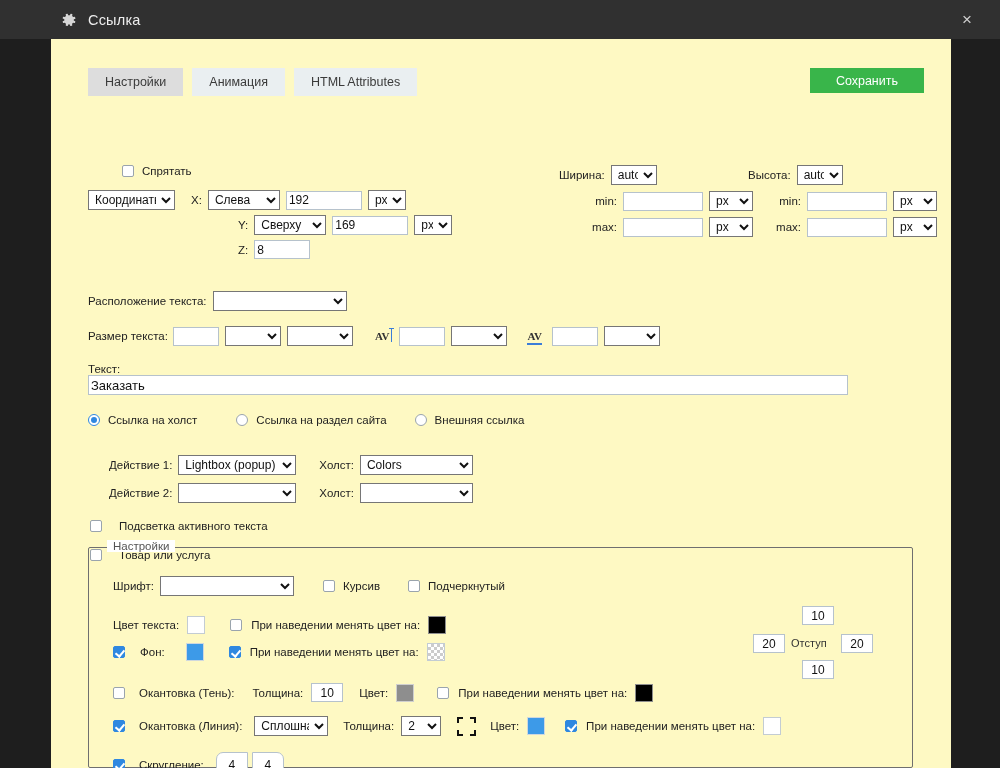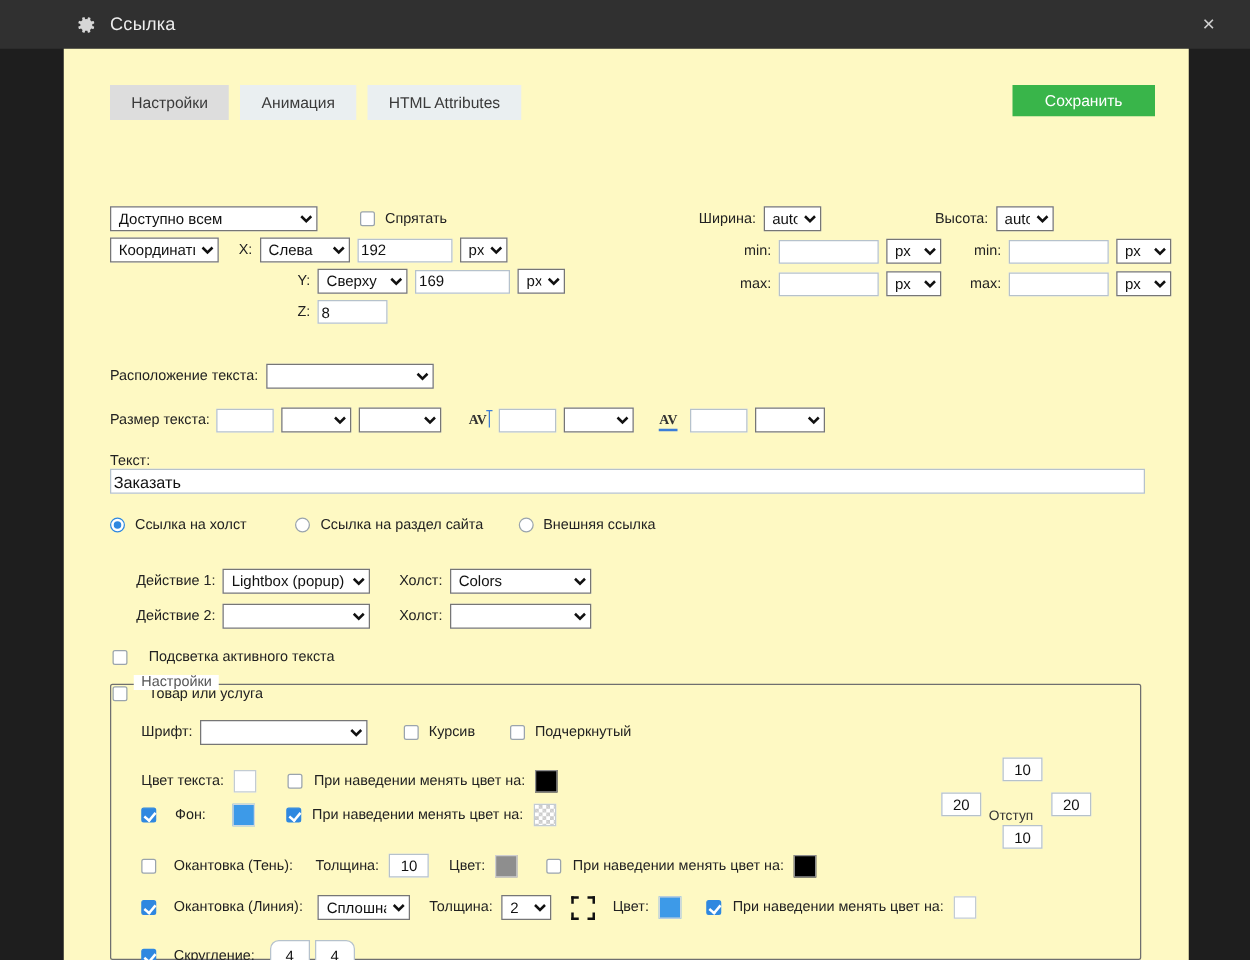--- a/index.html
+++ b/index.html
@@ -196,23 +196,20 @@
     <div class="tabs">
       <button class="tab active">Настройки</button>
       <button class="tab">Анимация</button>
       <button class="tab">HTML Attributes</button>
     </div>
     <button class="save-btn">Сохранить</button>
 
     <div class="body">
 
       <div class="row" style="position:absolute; left:37px; top:46px;">
-        <select style="width:166px;">
-          <option>Доступно всем</option>
-        </select>
         <input type="checkbox" class="cb" style="margin-left: 34px;">
         <span class="lbl" style="margin-left:8px;">Спрятать</span>
       </div>
 
       <div class="row" style="position:absolute; left:37px; top:71px;">
         <select style="width:87px;">
           <option>Координаты</option>
         </select>
         <span class="lbl" style="margin-left:16px;">X:</span>
         <select style="width:72px; margin-left:6px;">
@@ -304,21 +301,21 @@
           <option></option>
         </select>
         <span class="av under" style="margin-left:20px;">AV</span>
         <input type="text" style="width: 46px; margin-left: 10px;" value="">
         <select style="width:56px; margin-left:6px;">
           <option></option>
         </select>
       </div>
 
       <span class="lbl" style="position:absolute; left:37px; top:244px;">Текст:</span>
-      <input type="text" style="position: absolute; left: 37px; top: 256px; width: 828px; height: 20px; font-size: 13px;" value="Заказать">
+      <input type="text" style="position: absolute; left: 37px; top: 256px; width: 760px; height: 20px; font-size: 13px;" value="Заказать">
 
       <div class="row" style="position:absolute; left:37px; top:295px;">
         <input type="radio" class="rb" name="lt" checked="" style="">
         <span class="lbl" style="margin-left:8px;">Ссылка на холст</span>
         <input type="radio" class="rb" name="lt" style="margin-left: 39px;">
         <span class="lbl" style="margin-left:8px;">Ссылка на раздел сайта</span>
         <input type="radio" class="rb" name="lt" style="margin-left: 28px;">
         <span class="lbl" style="margin-left:8px;">Внешняя ссылка</span>
       </div>
 
@@ -381,21 +378,21 @@
         <span class="lbl" style="margin-left:15px;">Фон:</span>
         <div class="swatch blue" style="margin-left:21px;"></div>
         <input type="checkbox" class="cb" checked="" style="margin-left: 25px;">
         <span class="lbl" style="margin-left:9px;">При наведении менять цвет на:</span>
         <div class="swatch transparent" style="margin-left:8px;"></div>
       </div>
 
       <div class="pad-widget" style="left:664px; top:58px; width:130px; height:74px;">
         <input type="text" class="pad-in" style="position: absolute; left: 49px; top: 0px;" value="10">
         <input type="text" class="pad-in" style="position: absolute; left: 0px; top: 28px;" value="20">
-        <span class="pad-lbl" style="position:absolute; left:38px; top:41px;">Отступ</span>
+        <span class="pad-lbl" style="position:absolute; left:38px; top:31px;">Отступ</span>
         <input type="text" class="pad-in" style="position: absolute; left: 88px; top: 28px;" value="20">
         <input type="text" class="pad-in" style="position: absolute; left: 49px; top: 54px;" value="10">
       </div>
 
       <div class="row" style="position:absolute; left:24px; top:135px;">
         <input type="checkbox" class="cb" style="">
         <span class="lbl" style="margin-left:14px;">Окантовка (Тень):</span>
         <span class="lbl" style="margin-left:18px;">Толщина:</span>
         <input type="text" style="width: 32px; margin-left: 8px; text-align: center;" value="10">
         <span class="lbl" style="margin-left:16px;">Цвет:</span>

